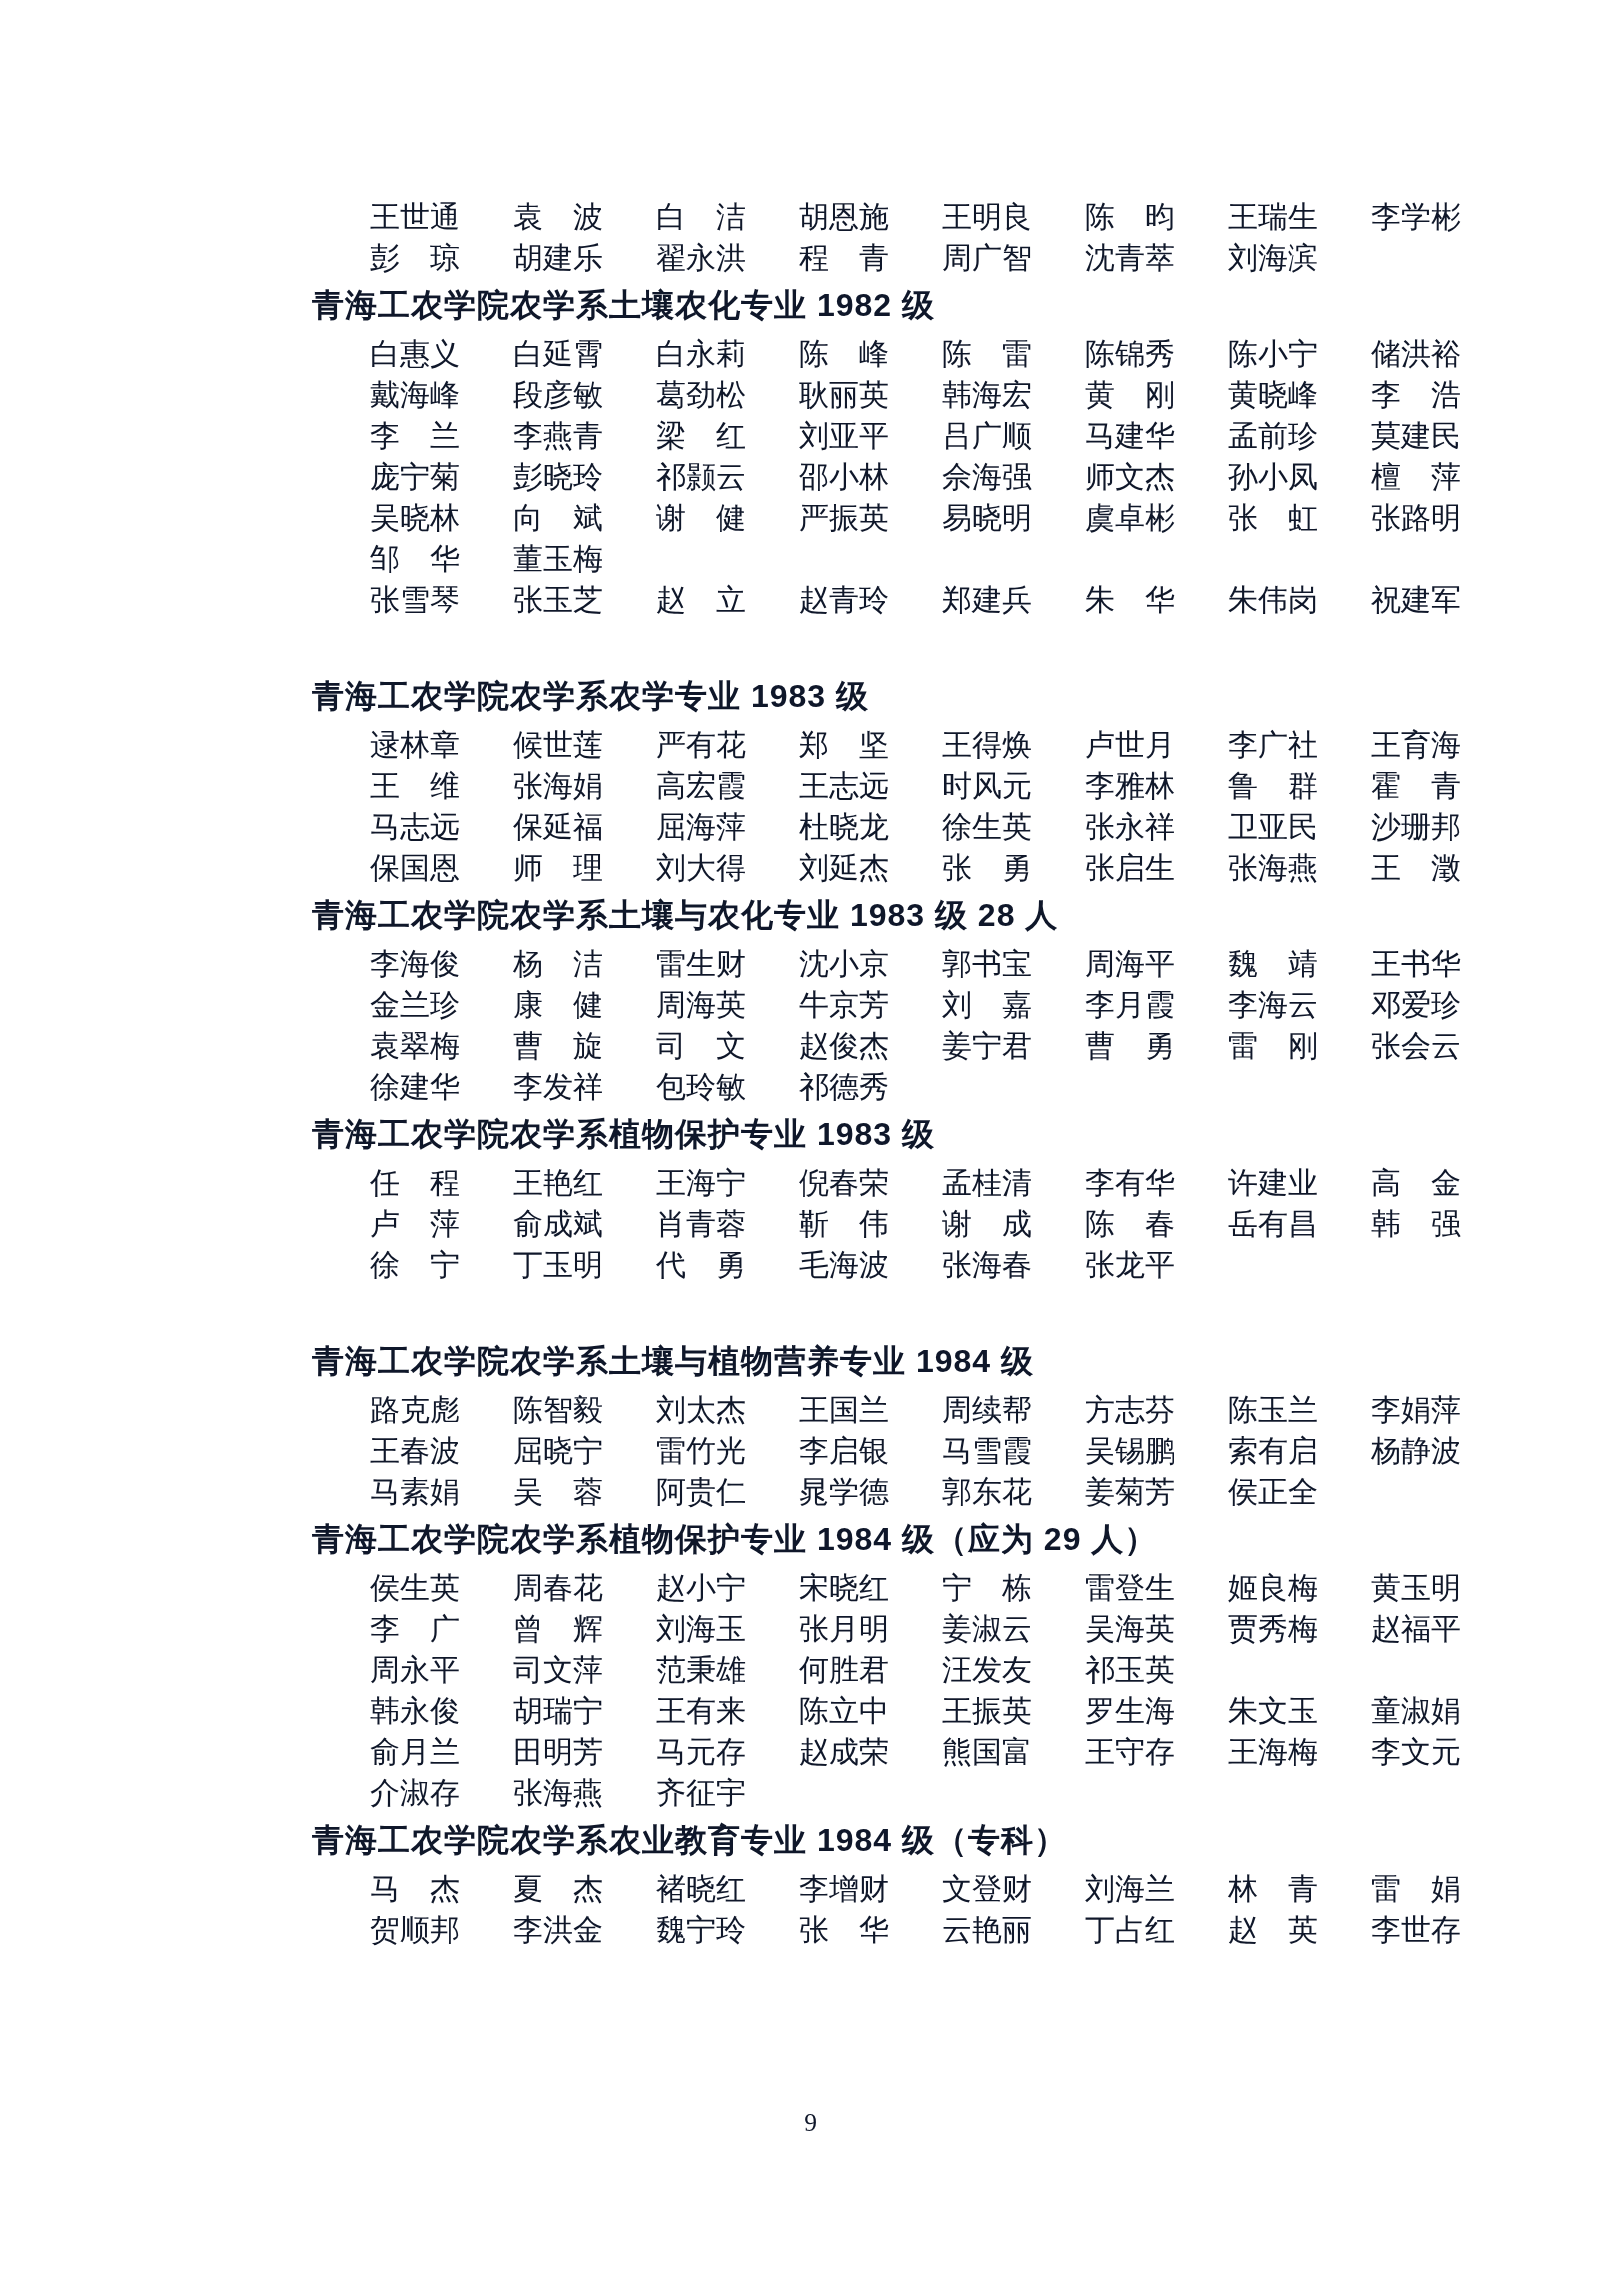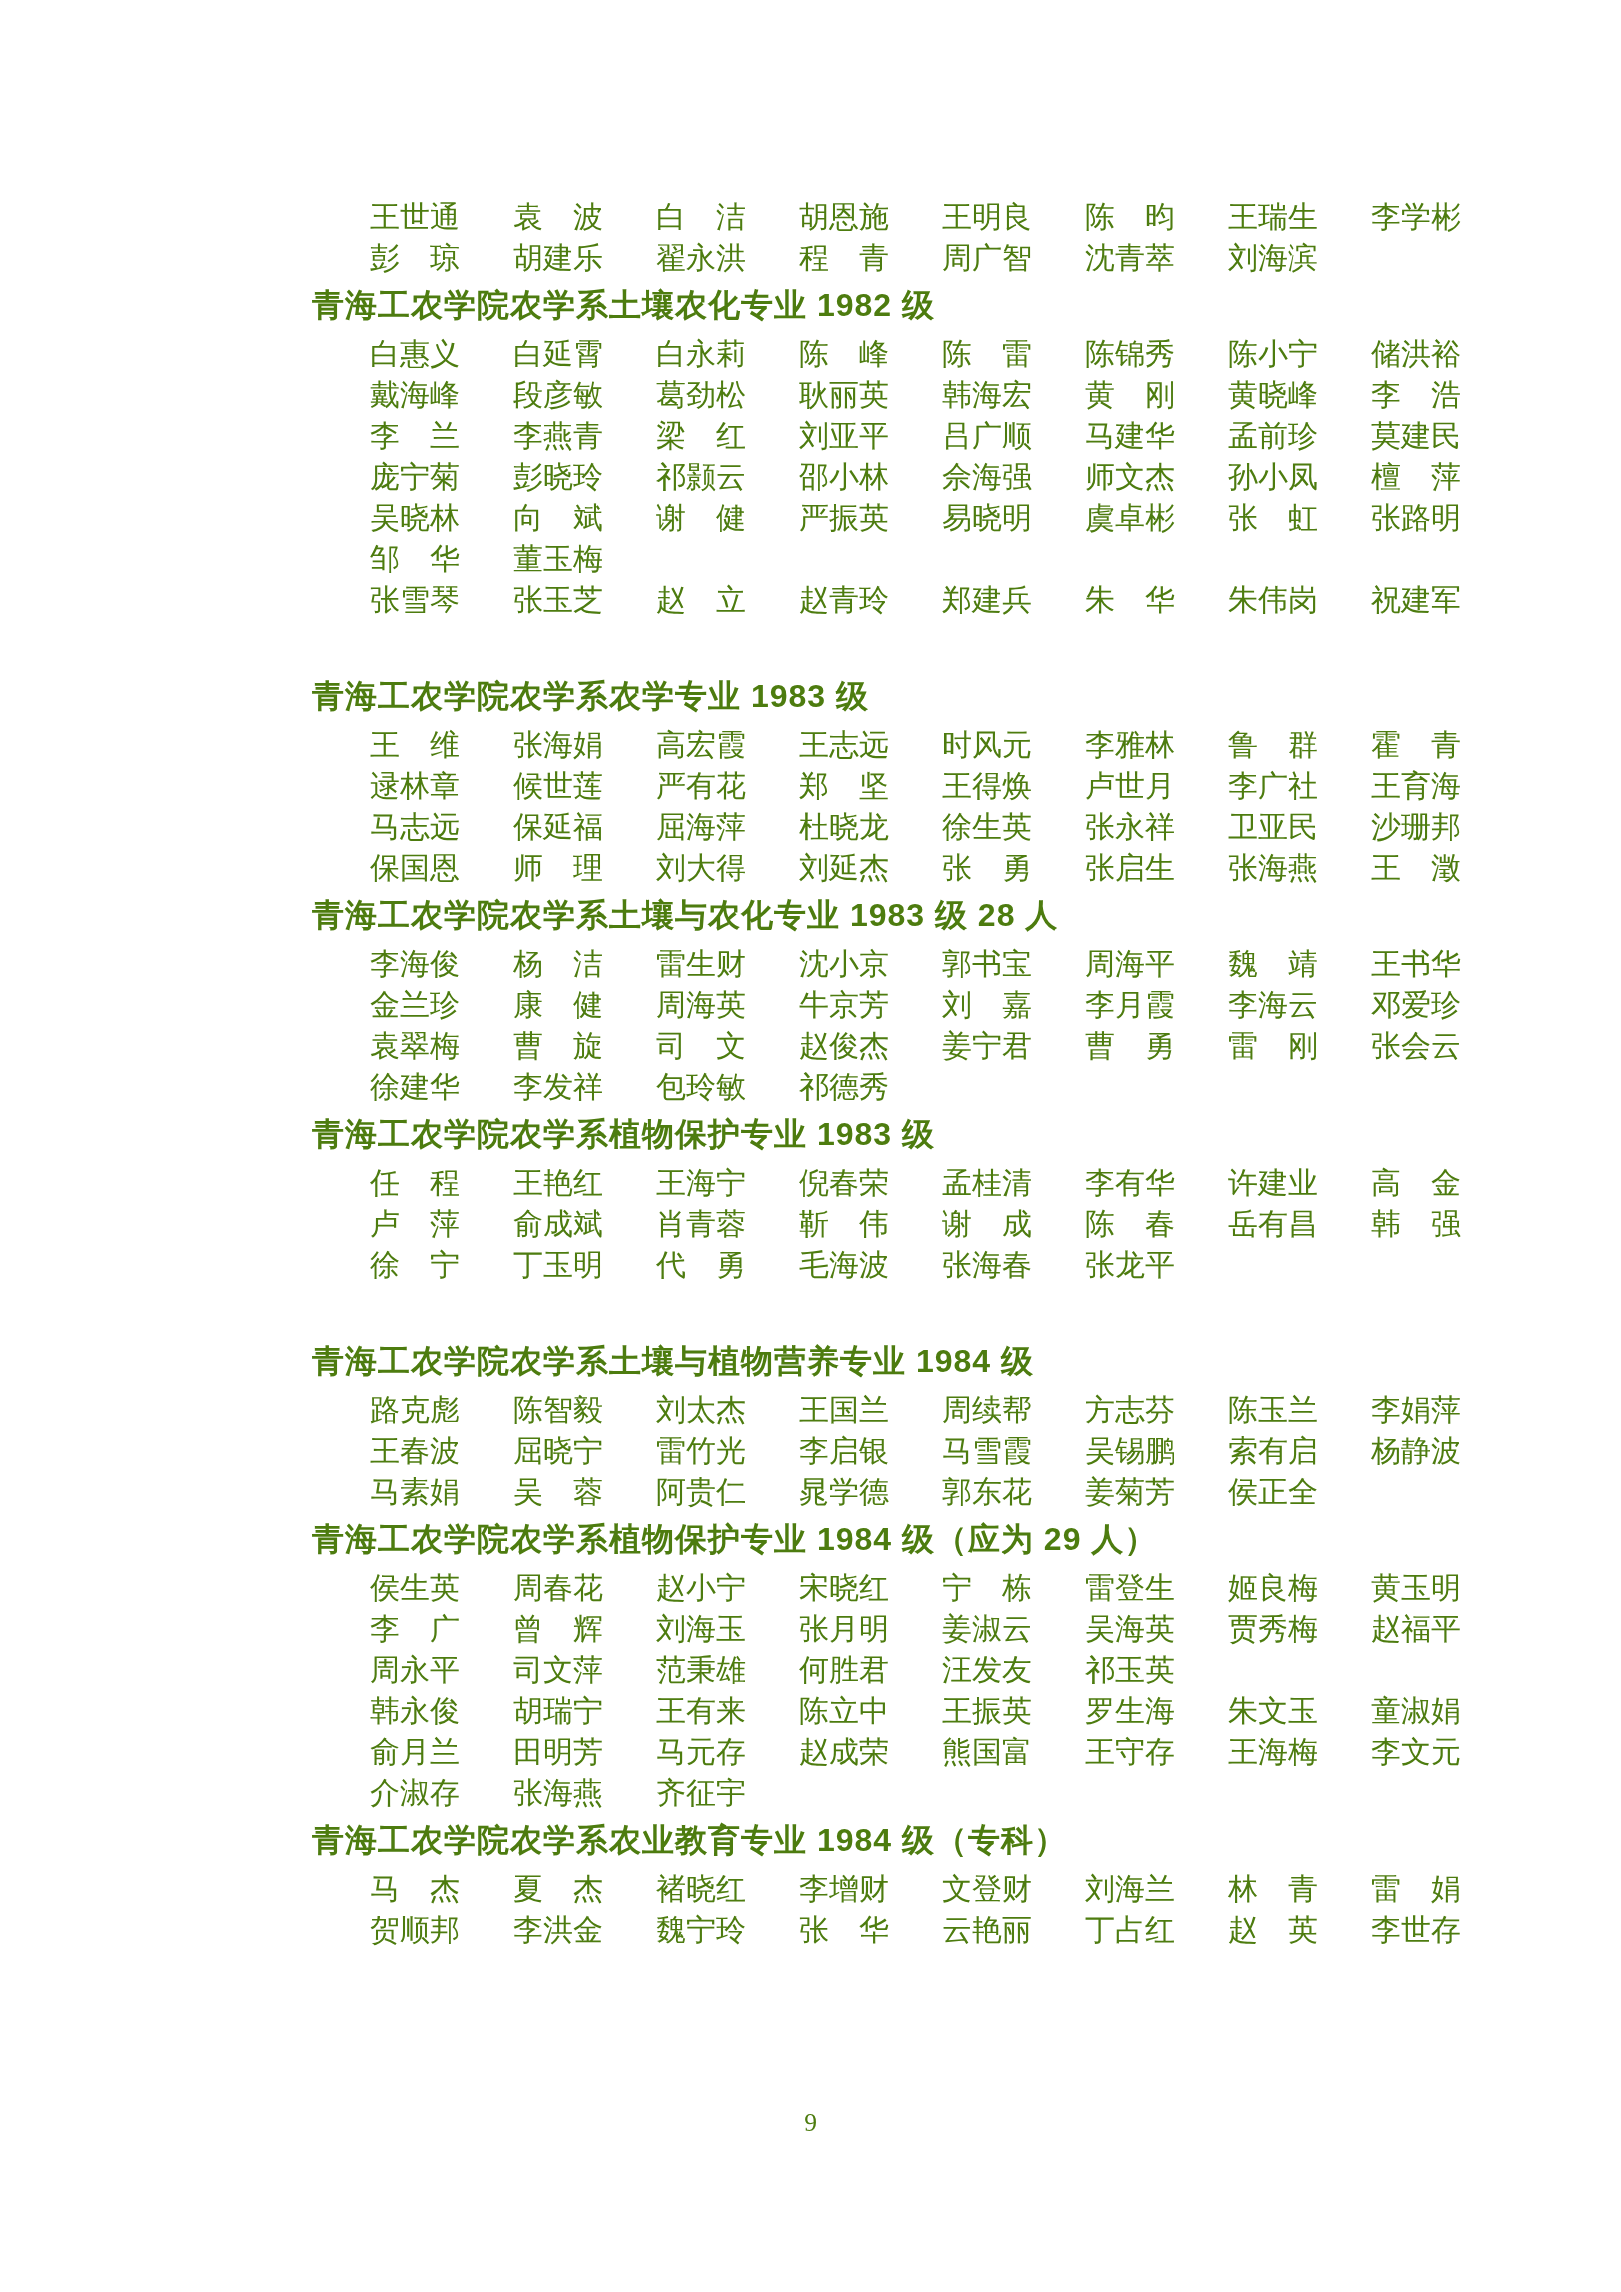--- a/index.html
+++ b/index.html
@@ -6,21 +6,21 @@
     margin: 0;
     padding: 0;
     background: #ffffff;
   }
   .page {
     position: relative;
     width: 1489px;
     height: 2293px;
     margin: 0 auto;
     background: #ffffff;
-    color: #4d7c0f;
+    color: #0f172a;
     box-sizing: border-box;
     padding: 196px 171px 0 242px;
     overflow: hidden;
   }
   .section-title {
     margin: 4px;
     font-family: "Liberation Sans", "DejaVu Sans", sans-serif;
     font-weight: bold;
     font-size: 32px;
     line-height: 47px;
@@ -151,40 +151,40 @@
             <span class="person-name">朱伟岗</span>
             <span class="person-name">祝建军</span>
           </div>
         </div>
   </section>
 
   <section class="block gap-before">
     <h2 class="section-title">青海工农学院农学系农学专业 1983 级</h2>
     <div class="rows">
           <div class="name-row">
+            <span class="person-name">逯林章</span>
+            <span class="person-name">候世莲</span>
+            <span class="person-name">严有花</span>
+            <span class="person-name">郑　坚</span>
+            <span class="person-name">王得焕</span>
+            <span class="person-name">卢世月</span>
+            <span class="person-name">李广社</span>
+            <span class="person-name">王育海</span>
+          </div>
+          <div class="name-row">
             <span class="person-name">王　维</span>
             <span class="person-name">张海娟</span>
             <span class="person-name">高宏霞</span>
             <span class="person-name">王志远</span>
             <span class="person-name">时风元</span>
             <span class="person-name">李雅林</span>
             <span class="person-name">鲁　群</span>
             <span class="person-name">霍　青</span>
           </div>
           <div class="name-row">
-            <span class="person-name">逯林章</span>
-            <span class="person-name">候世莲</span>
-            <span class="person-name">严有花</span>
-            <span class="person-name">郑　坚</span>
-            <span class="person-name">王得焕</span>
-            <span class="person-name">卢世月</span>
-            <span class="person-name">李广社</span>
-            <span class="person-name">王育海</span>
-          </div>
-          <div class="name-row">
             <span class="person-name">马志远</span>
             <span class="person-name">保延福</span>
             <span class="person-name">屈海萍</span>
             <span class="person-name">杜晓龙</span>
             <span class="person-name">徐生英</span>
             <span class="person-name">张永祥</span>
             <span class="person-name">卫亚民</span>
             <span class="person-name">沙珊邦</span>
           </div>
           <div class="name-row">

